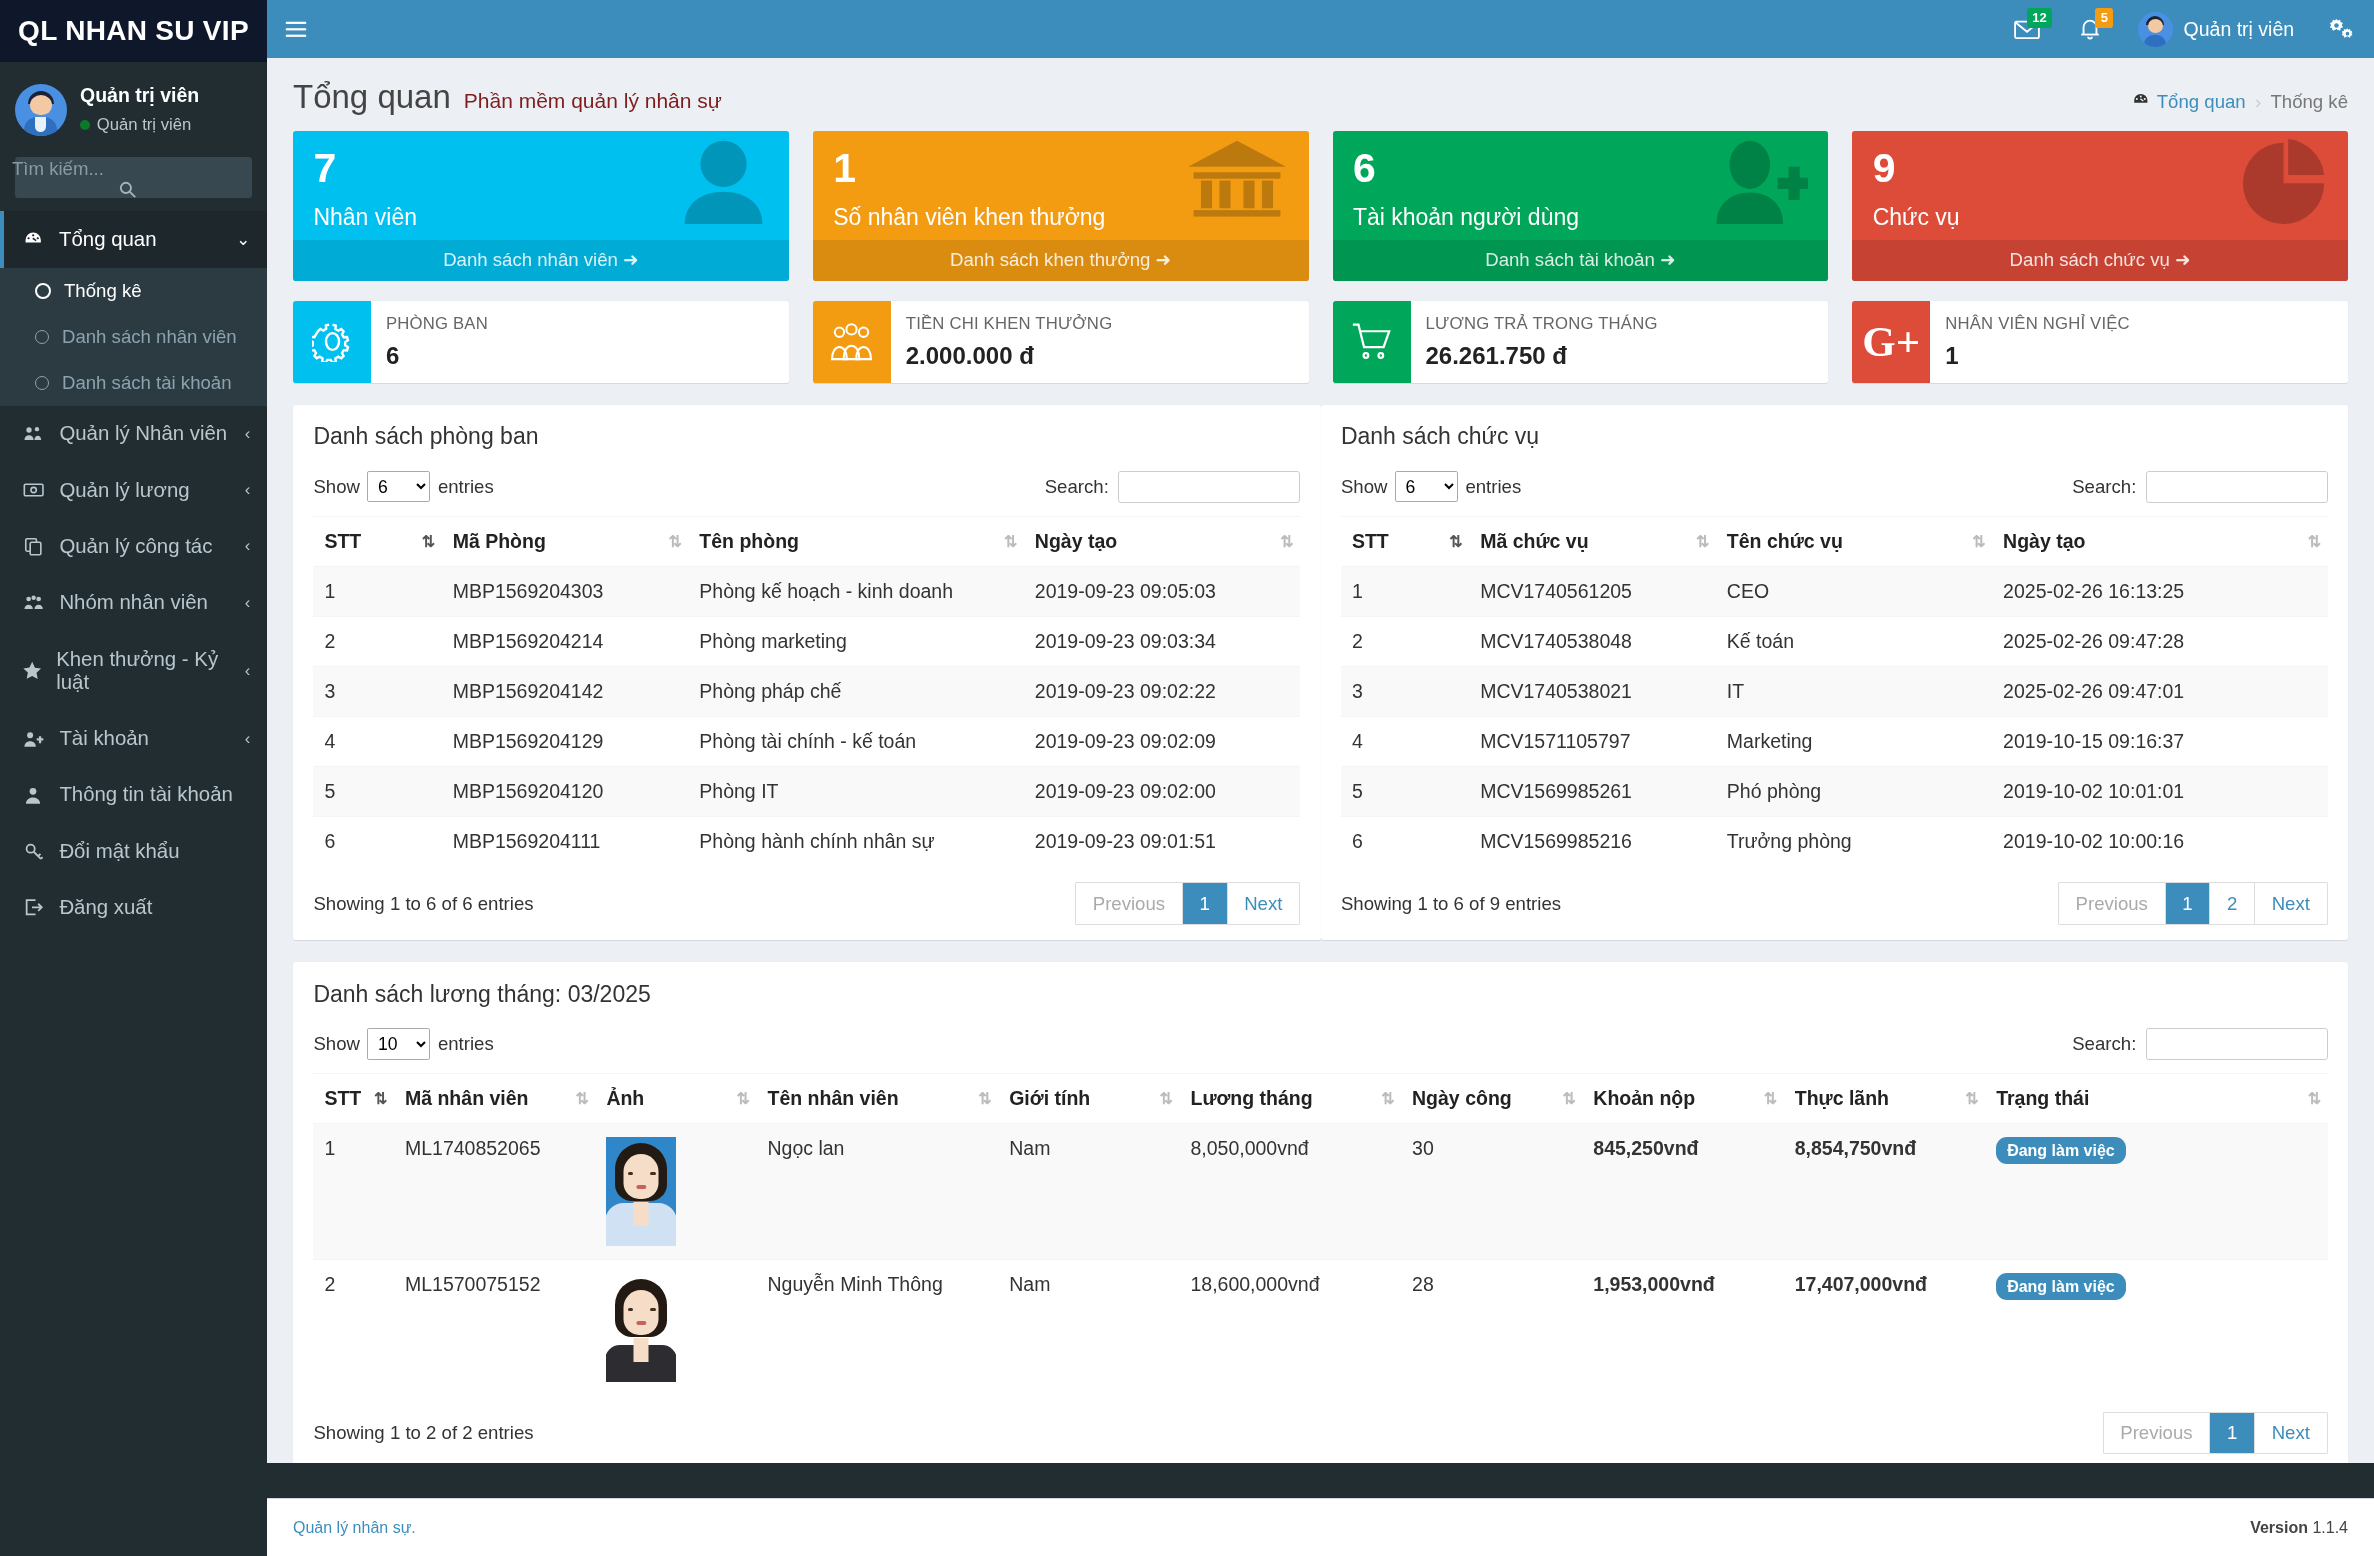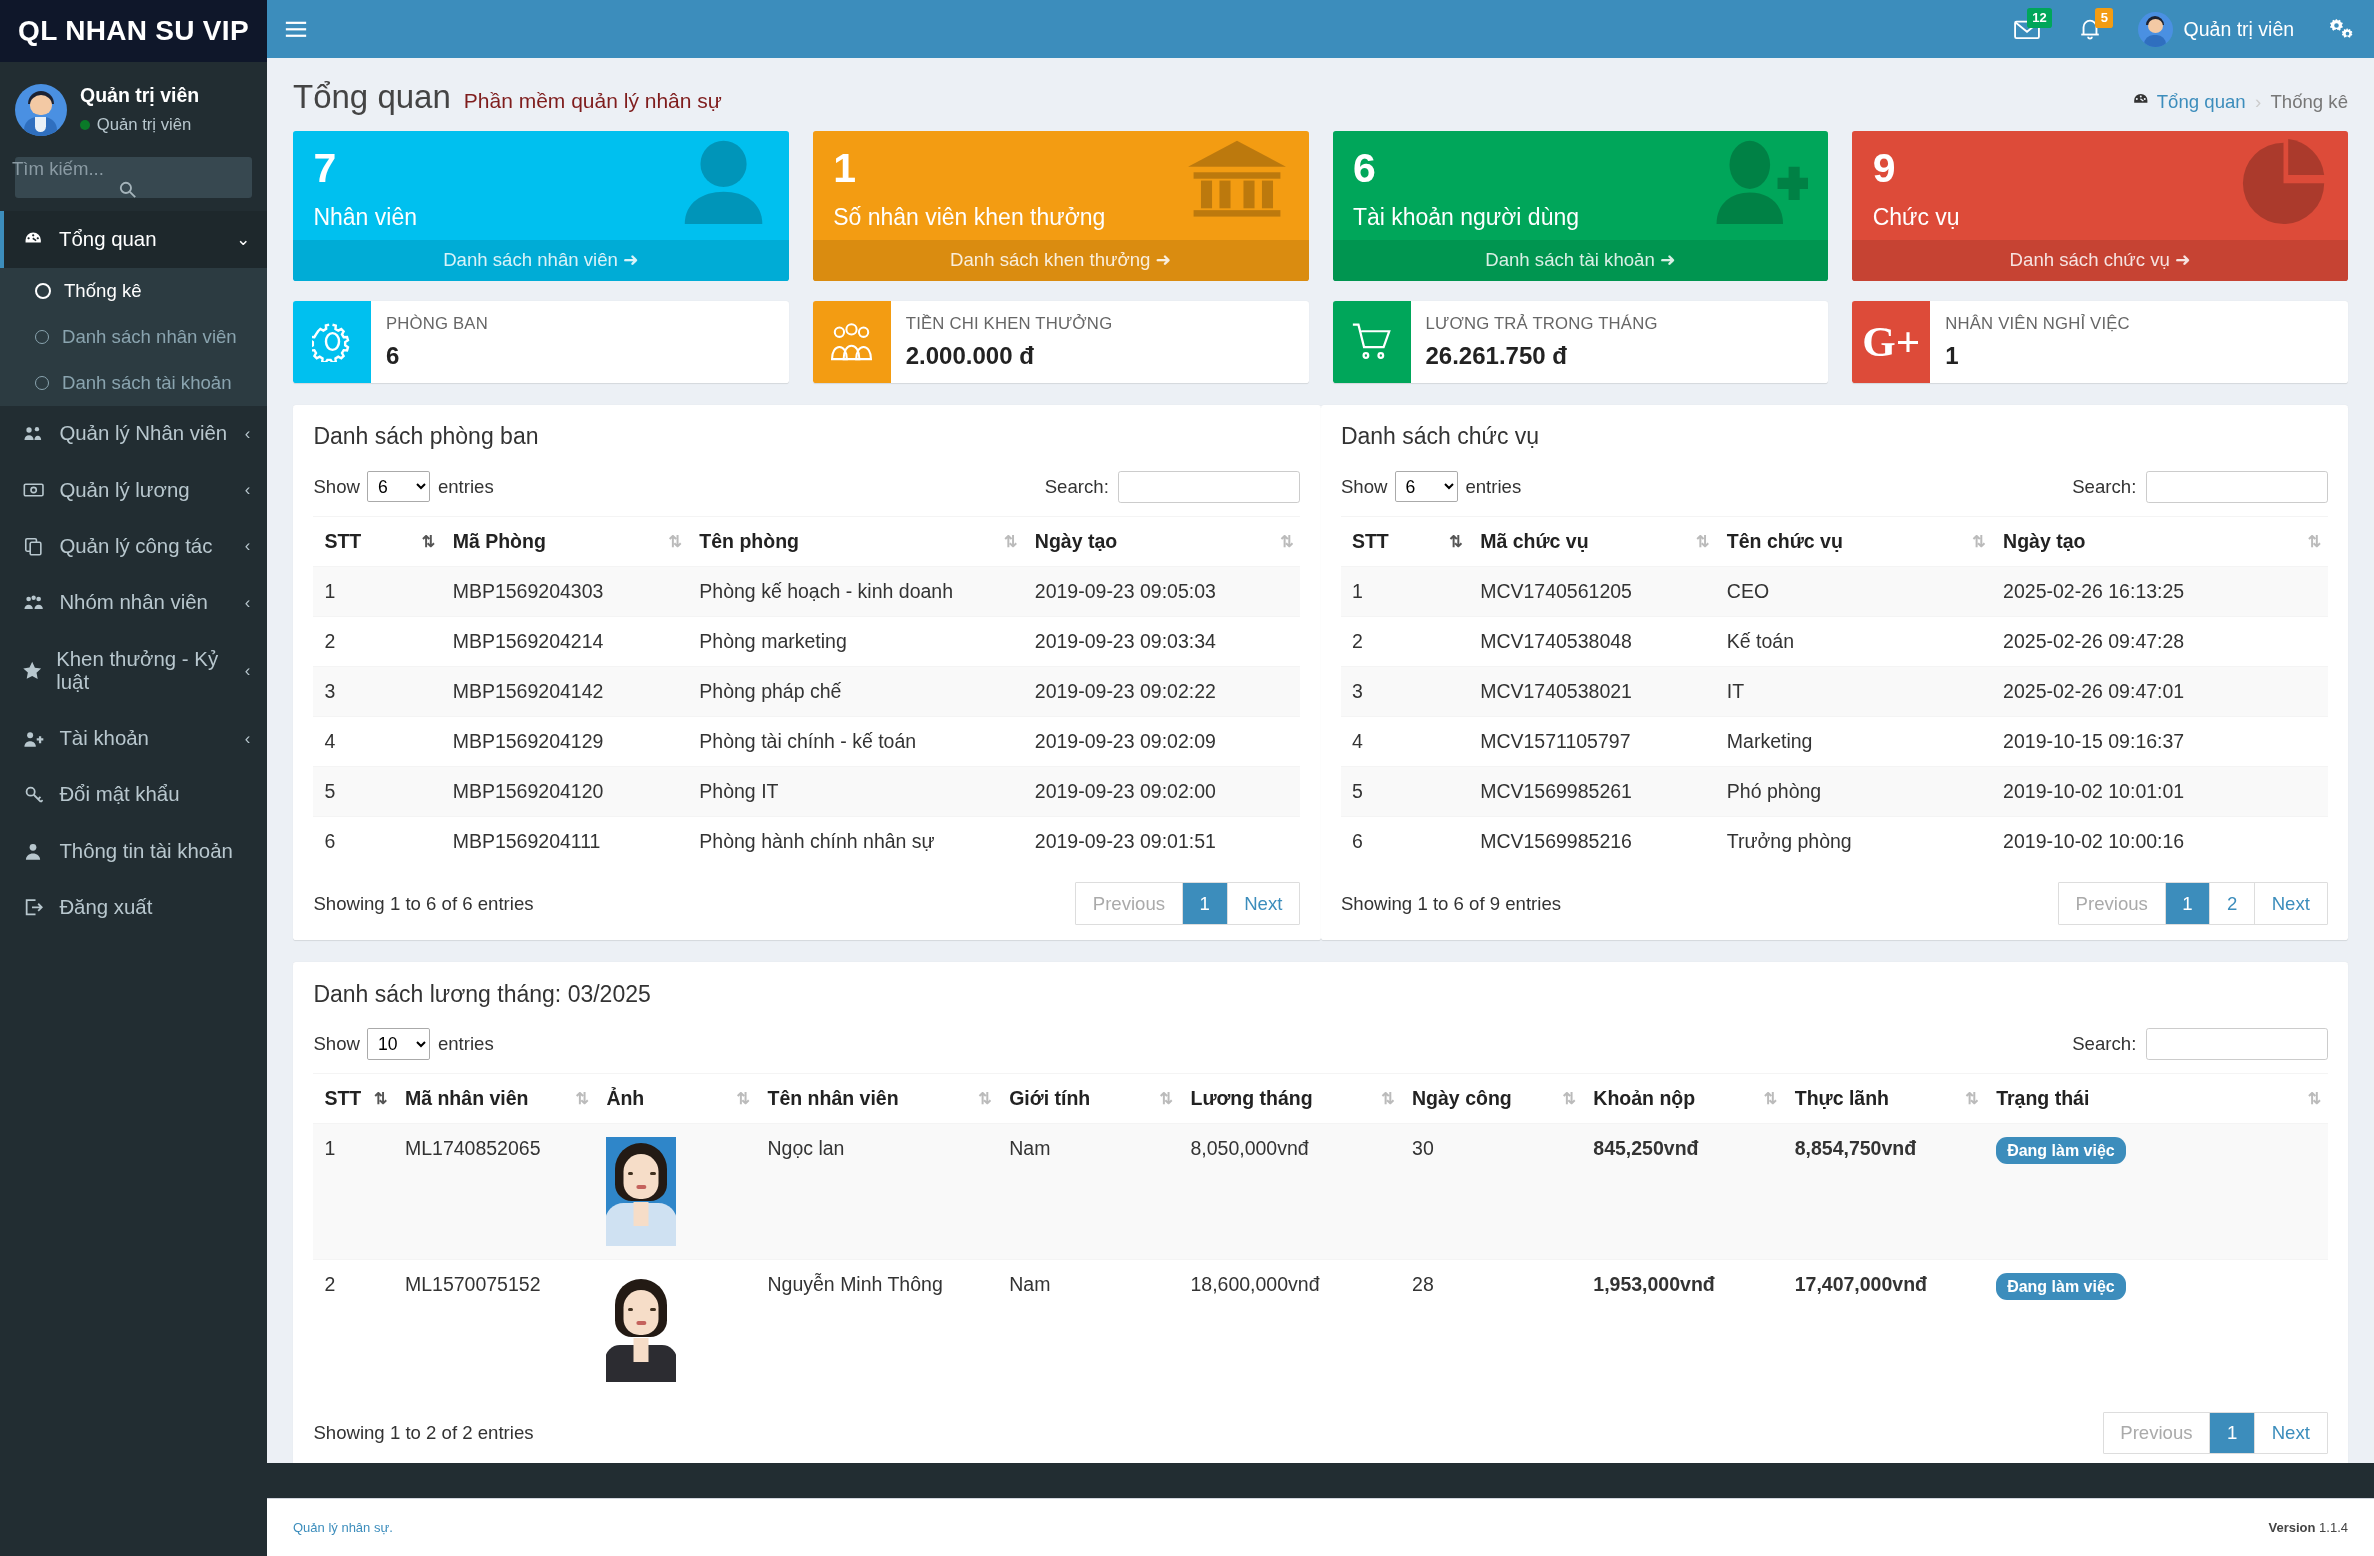--- a/index.html
+++ b/index.html
@@ -184,21 +184,21 @@
   .money-blue { color: #0000cd; font-weight: bold; }
   .badge-status {
     display: inline-block; background: #3c8dbc; color: #fff; font-size: 16px; font-weight: bold;
     padding: 4.6px 11px; border-radius: 11px; white-space: nowrap;
   }
 
   
   #footer {
     position: absolute; left: 267px; right: 0; bottom: 0; height: 58px;
     background: #fff; border-top: 0.9px solid #d2d6de;
-    display: flex; align-items: center; padding: 0 26px; font-size: 13px; color: #444;
+    display: flex; align-items: center; padding: 0 26px; font-size: 16px; color: #444;
   }
   #footer .f-left a { color: #3c8dbc; text-decoration: none; }
   #footer .f-right { margin-left: auto; }
   #footer .f-right b { font-weight: bold; }
   .dark-strip { position:absolute; left:267px; right:0; bottom:58px; height:35px; background:#222d32; }
 </style>
 </head>
 <body>
 
 <aside id="sidebar">
@@ -344,38 +344,38 @@
           </svg>
         </span>
         <span>Tài khoản</span>
         <span class="caret">‹</span>
       </a>
     </li>
 
     <li>
       <a>
         <span class="mi">
+          <svg width="16" height="18.6" viewBox="0 0 18 20" fill="currentColor">
+            <circle cx="9" cy="5.5" r="3.8"></circle>
+              <path d="M1 19.5c0-4 3.6-7 8-7s8 3 8 7z"></path>
+          </svg>
+        </span>
+        <span>Thông tin tài khoản</span>
+      </a>
+    </li>
+
+    <li>
+      <a>
+        <span class="mi">
           <svg width="19.5" height="19.5" viewBox="0 0 22 22" fill="none" stroke="currentColor" stroke-width="2">
             <circle cx="7.5" cy="7.5" r="4.6"></circle>
               <path d="M11 11l8 8M16 16l2.6-2.6M19 19l2-2"></path>
           </svg>
         </span>
         <span>Đổi mật khẩu</span>
-      </a>
-    </li>
-
-    <li>
-      <a>
-        <span class="mi">
-          <svg width="16" height="18.6" viewBox="0 0 18 20" fill="currentColor">
-            <circle cx="9" cy="5.5" r="3.8"></circle>
-              <path d="M1 19.5c0-4 3.6-7 8-7s8 3 8 7z"></path>
-          </svg>
-        </span>
-        <span>Thông tin tài khoản</span>
       </a>
     </li>
 
     <li>
       <a>
         <span class="mi">
           <svg width="19.5" height="18.6" viewBox="0 0 22 20" fill="none" stroke="currentColor" stroke-width="2">
             <path d="M13 2H3v16h10"></path>
               <path d="M16 6l4 4-4 4M20 10H9"></path>
           </svg>

